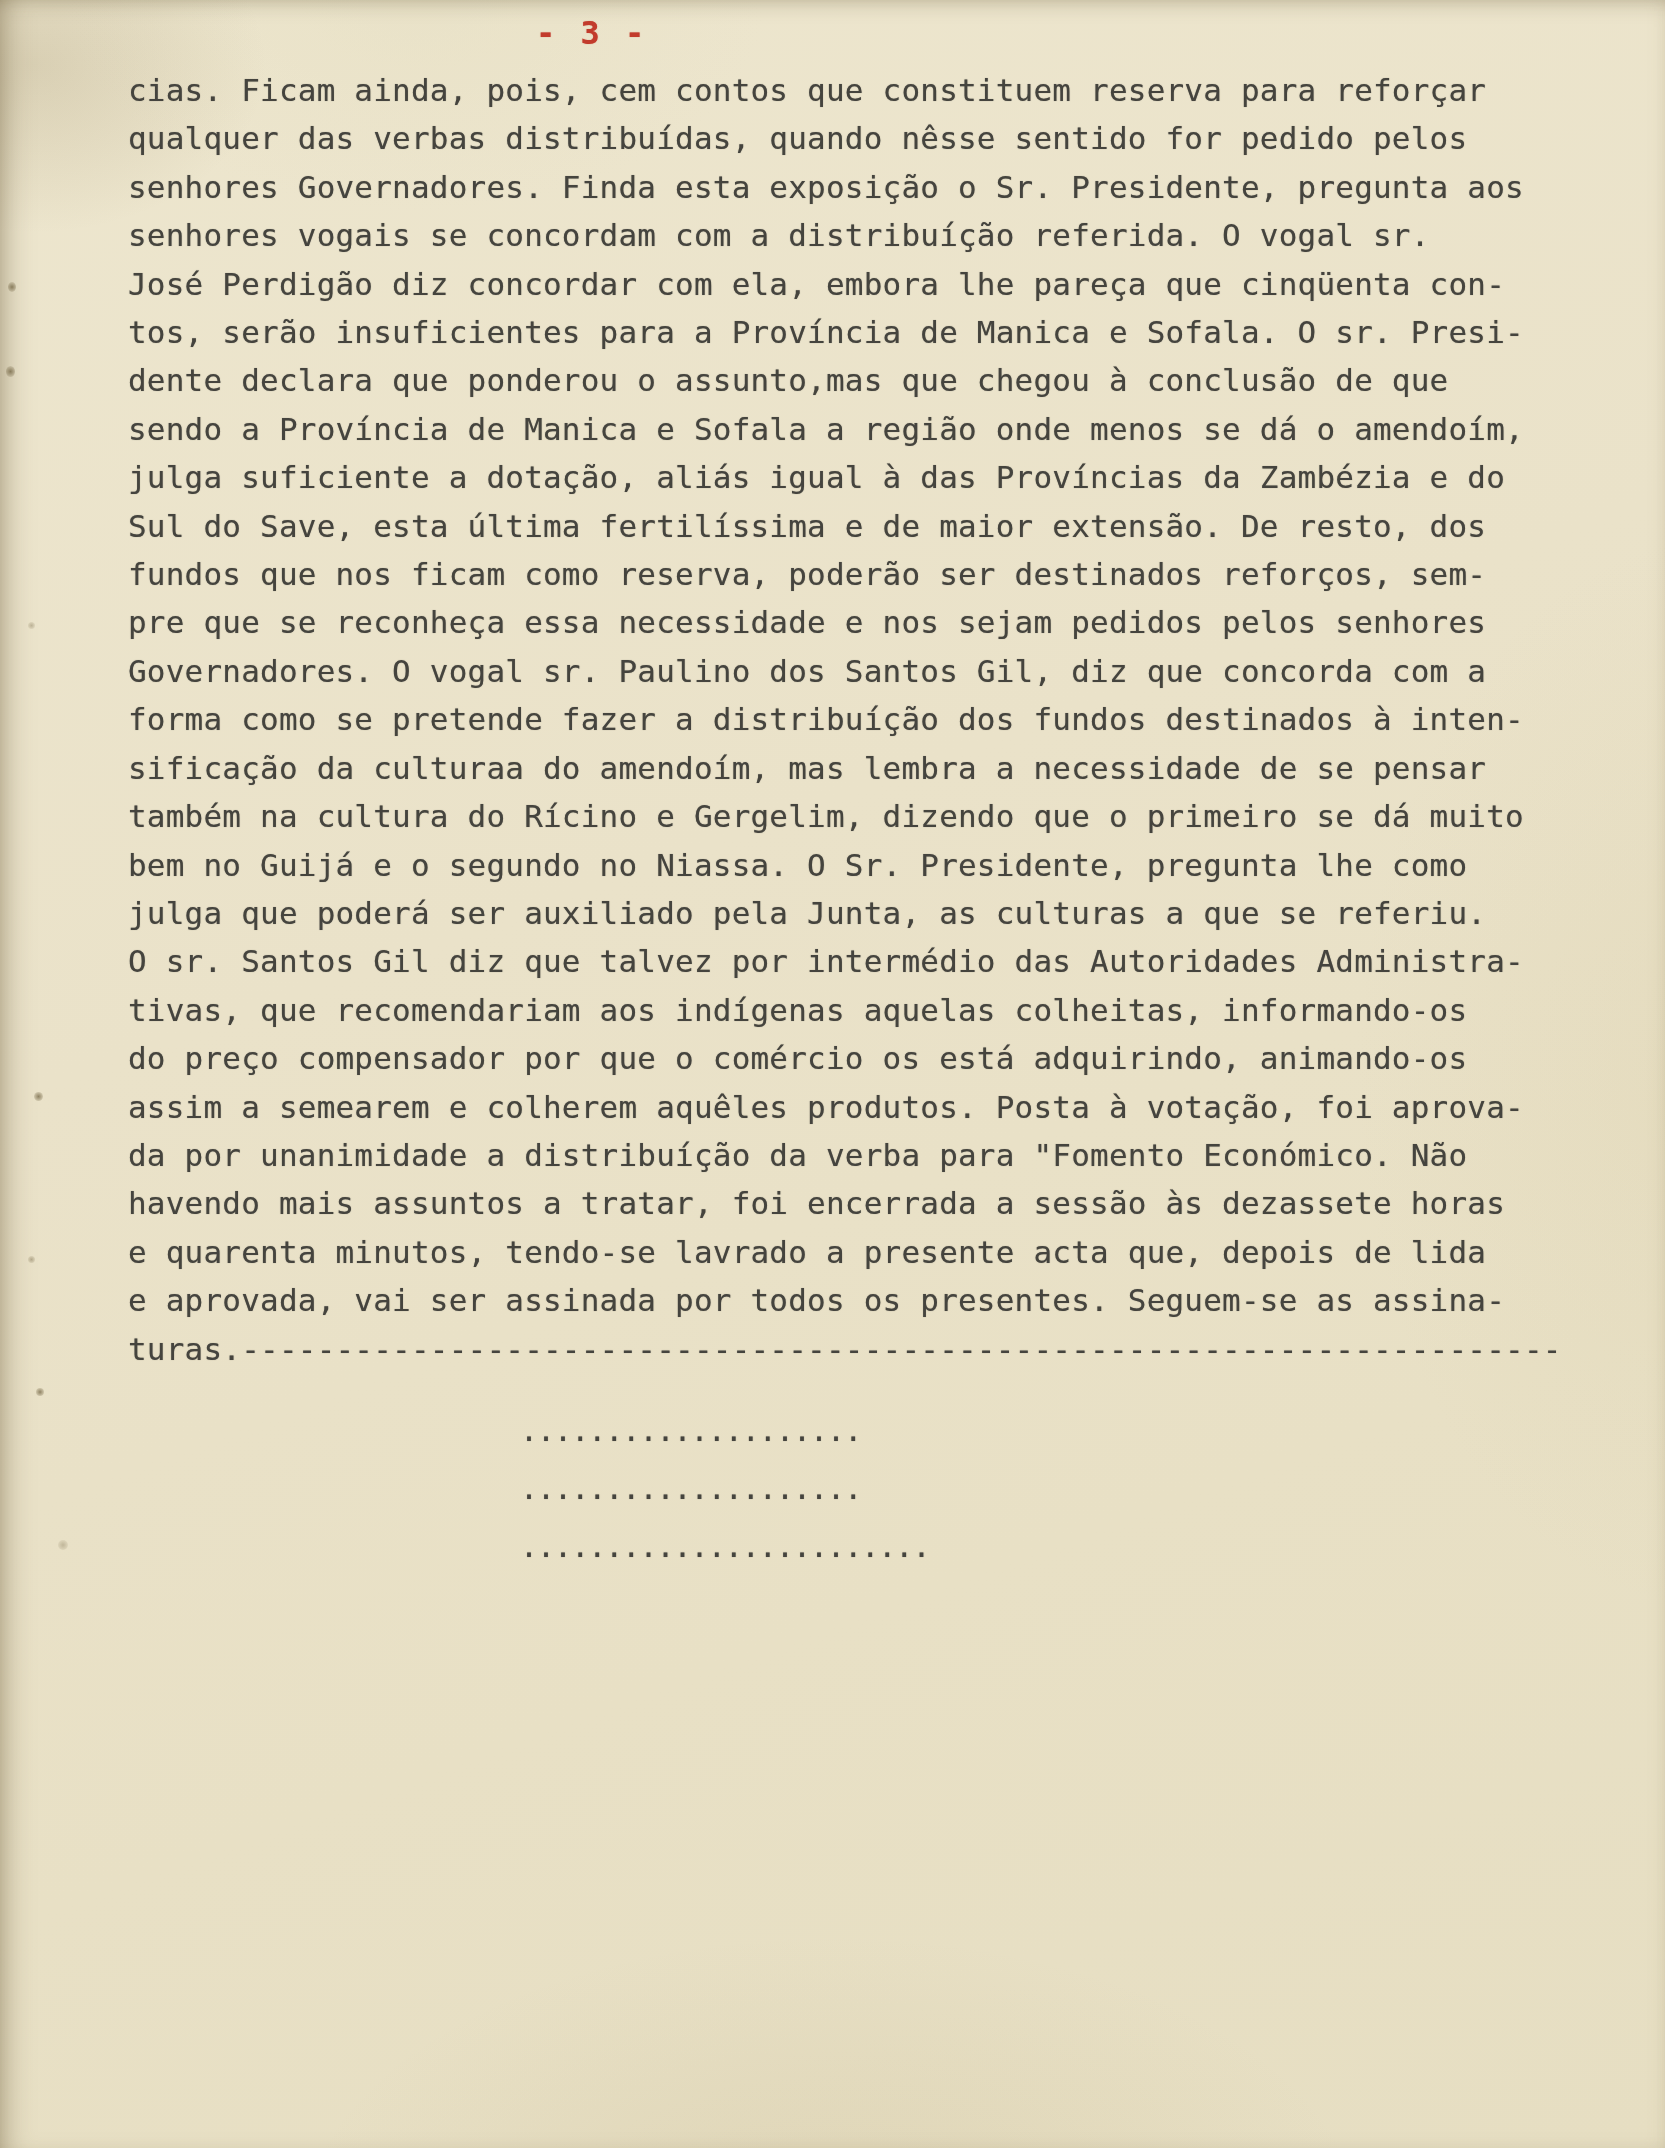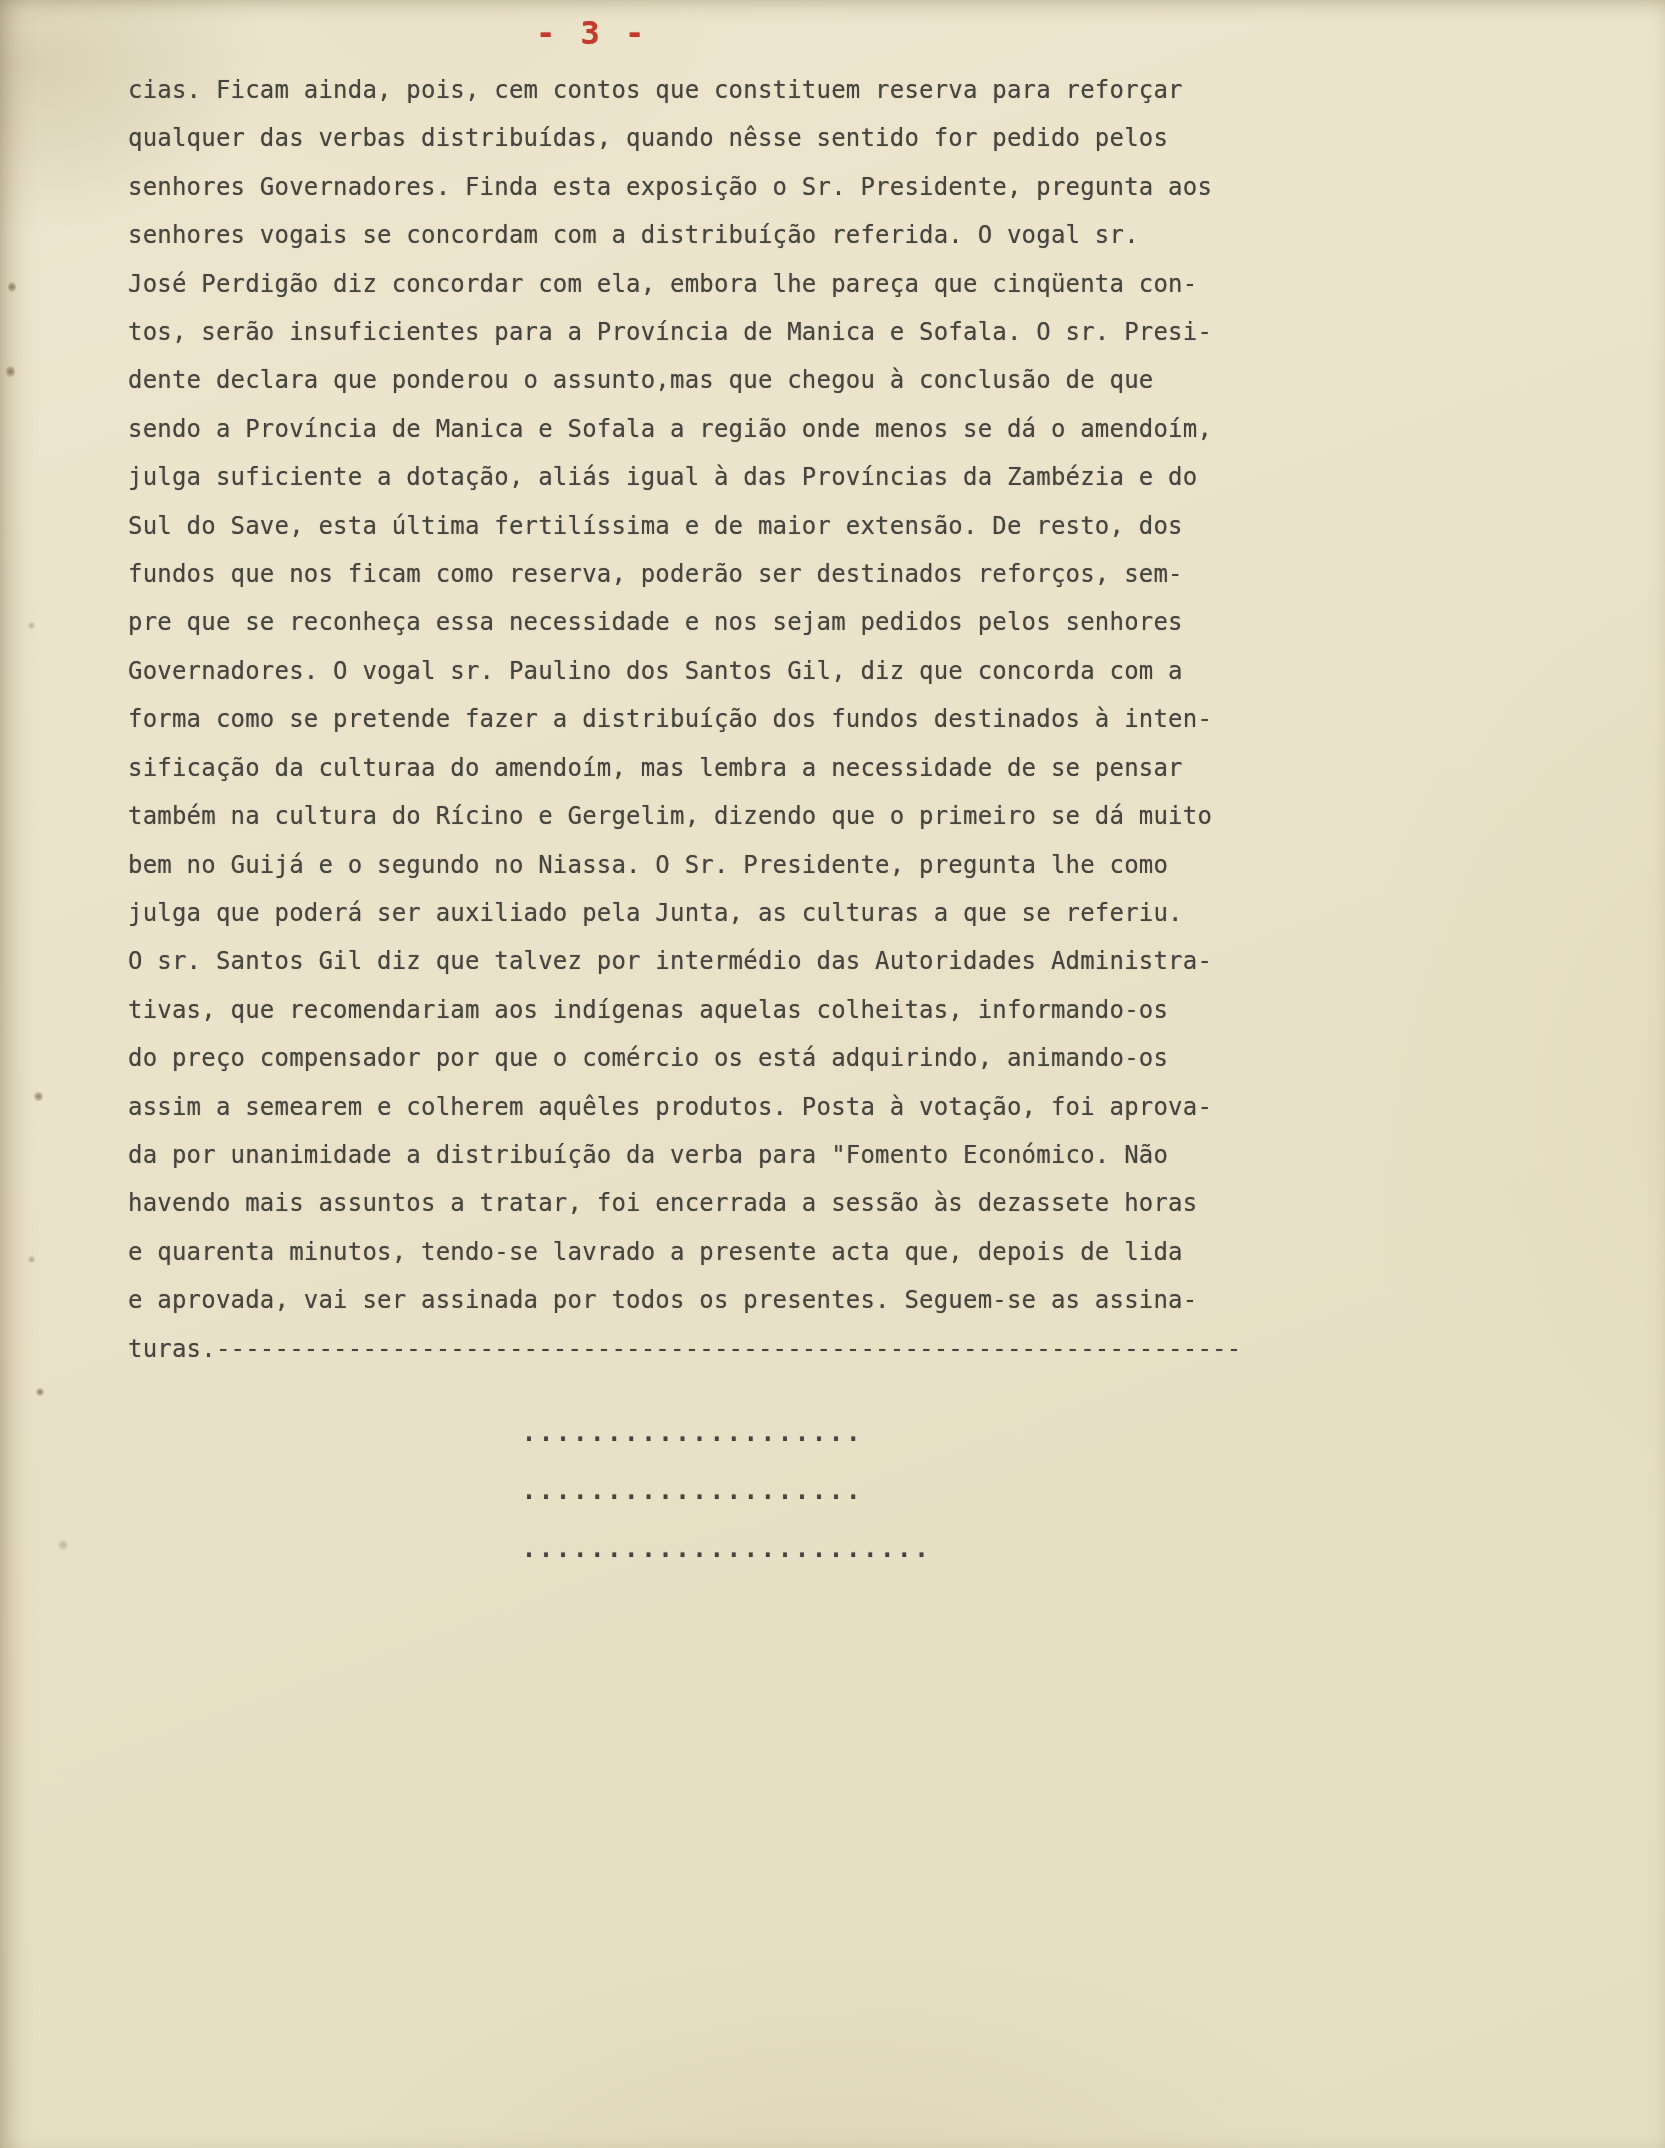--- a/index.html
+++ b/index.html
@@ -33,21 +33,21 @@
     color: #c23b2c;
     letter-spacing: 3px;
     text-shadow: 0 0 1px rgba(194,59,44,0.55);
   }
 
   .doc-lines {
     position: absolute;
     top: 66px;
     left: 128px;
     width: 1470px;
-    font-size: 24px;
+    font-size: 31px;
     line-height: 48.4px;
     letter-spacing: 0.2px;
     white-space: pre;
     text-shadow: 0 0 1px rgba(70,68,62,0.50);
   }
 
   .sig-lines {
     position: absolute;
     top: 1402px;
     left: 520px;

